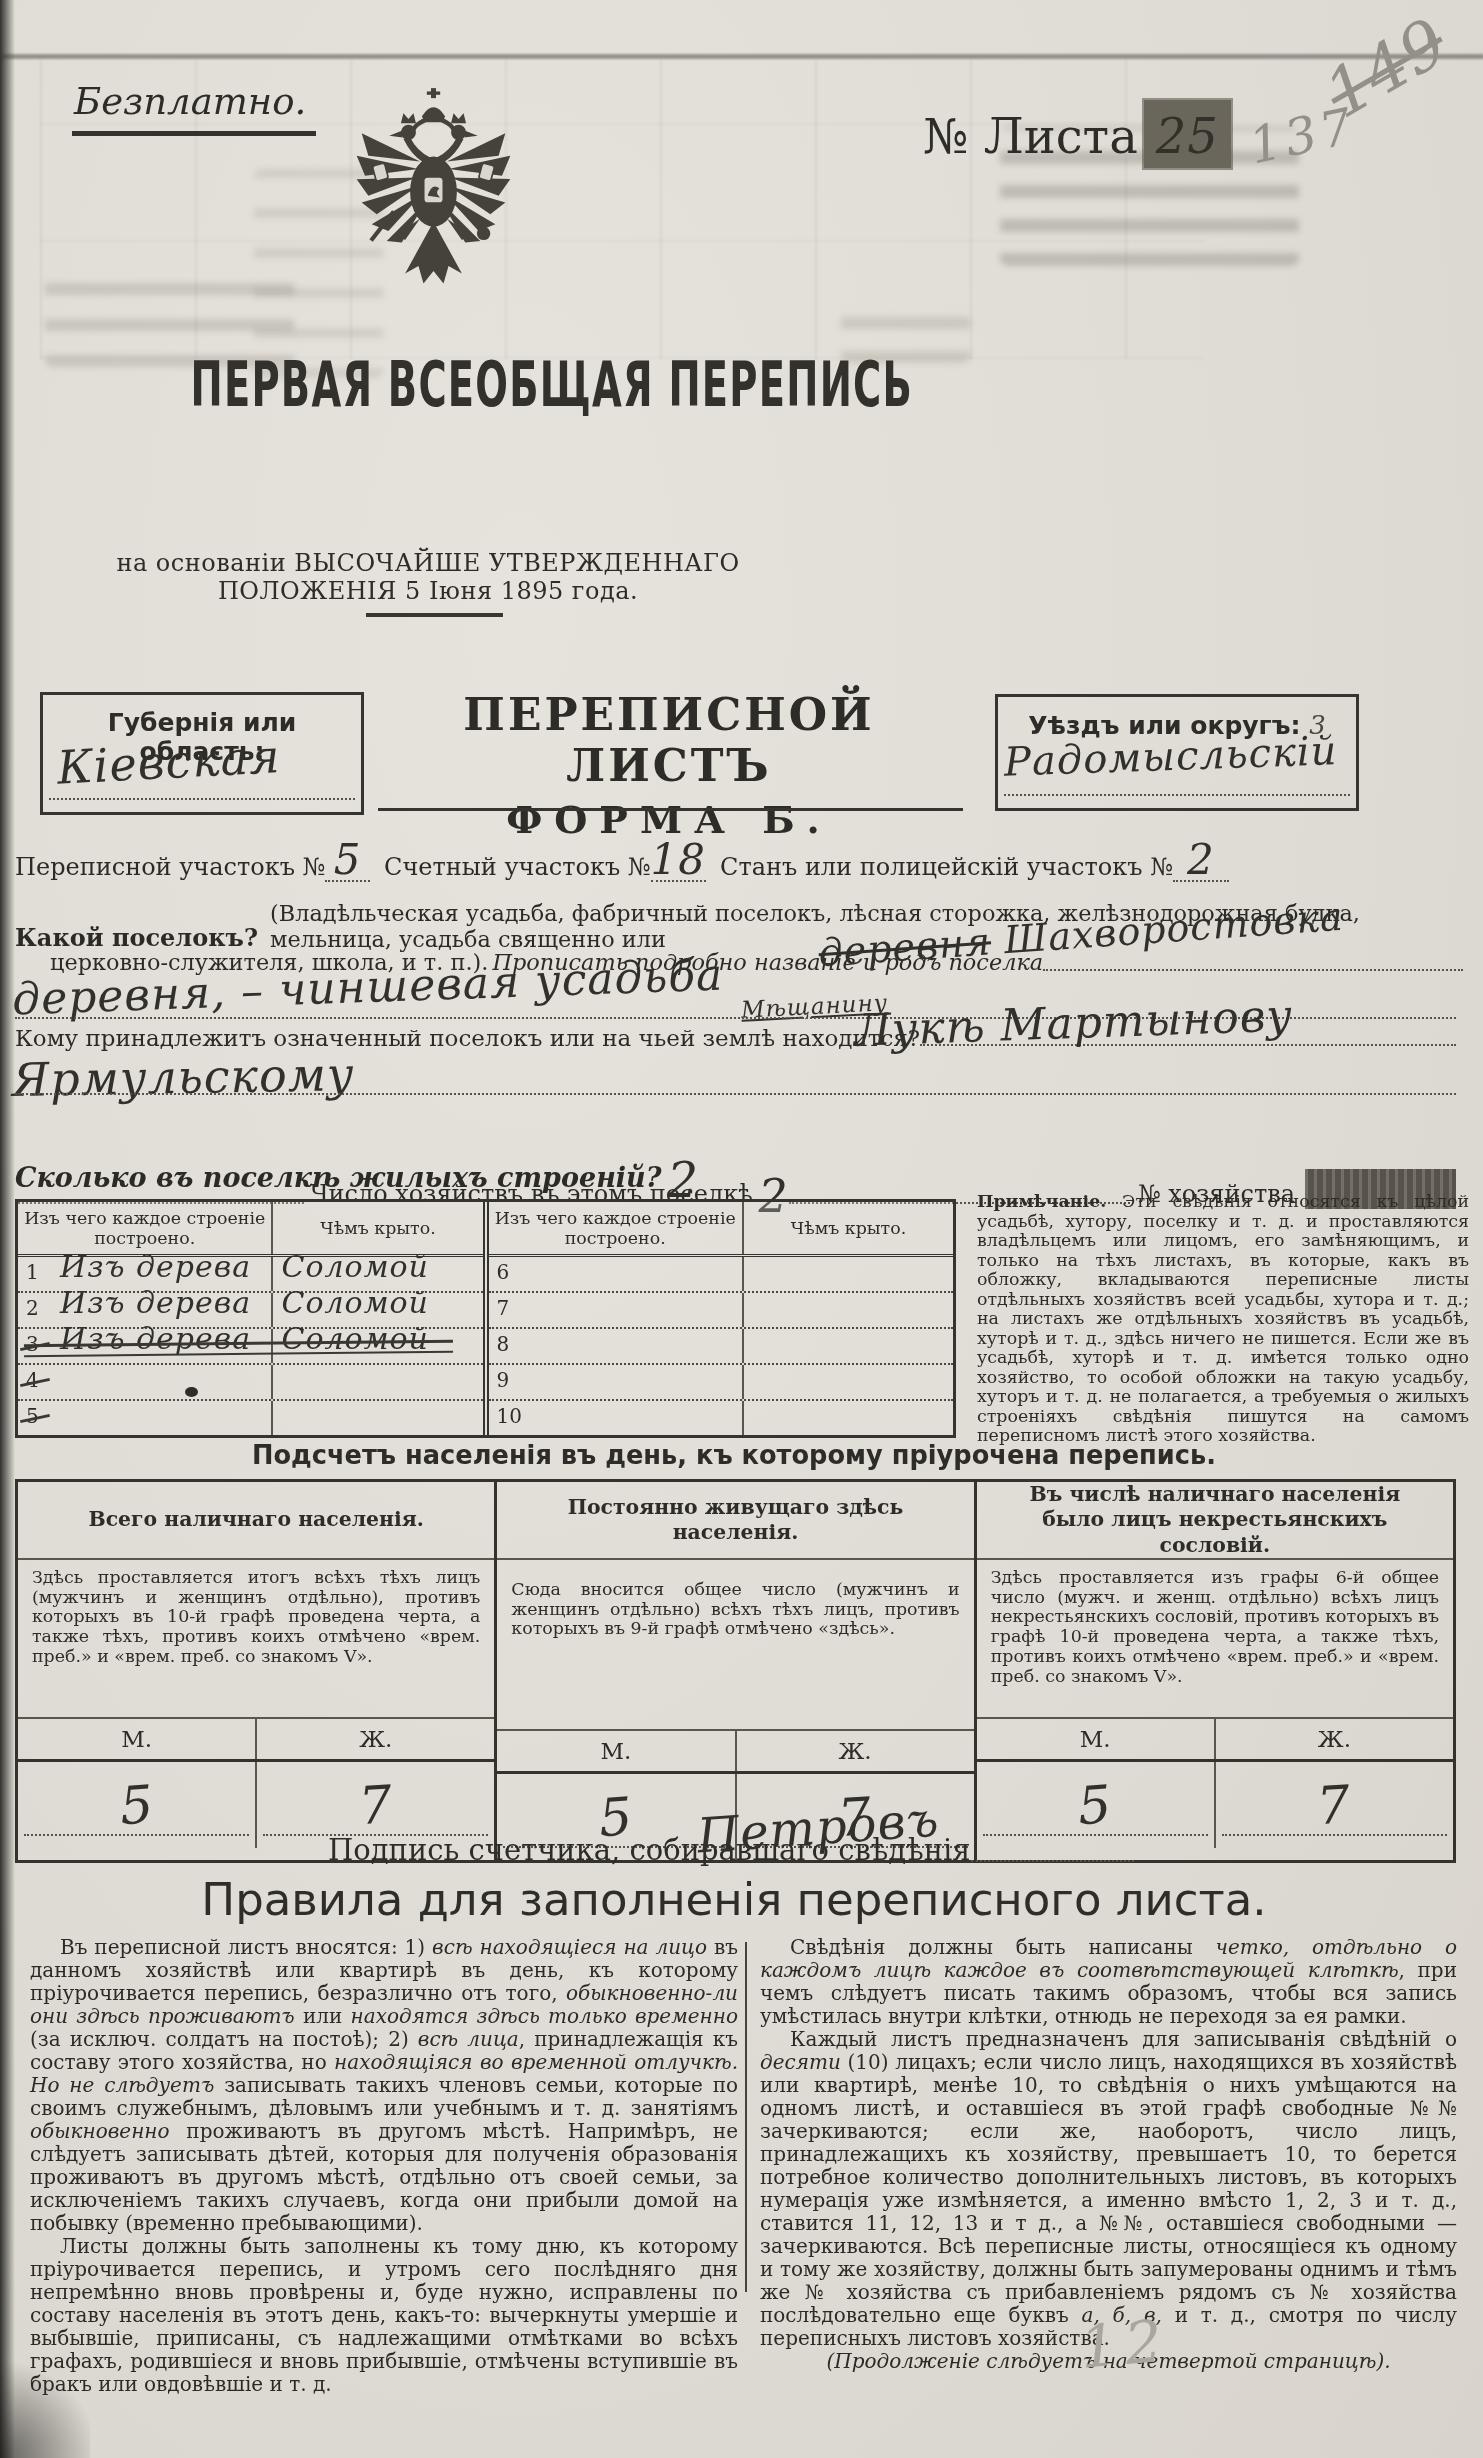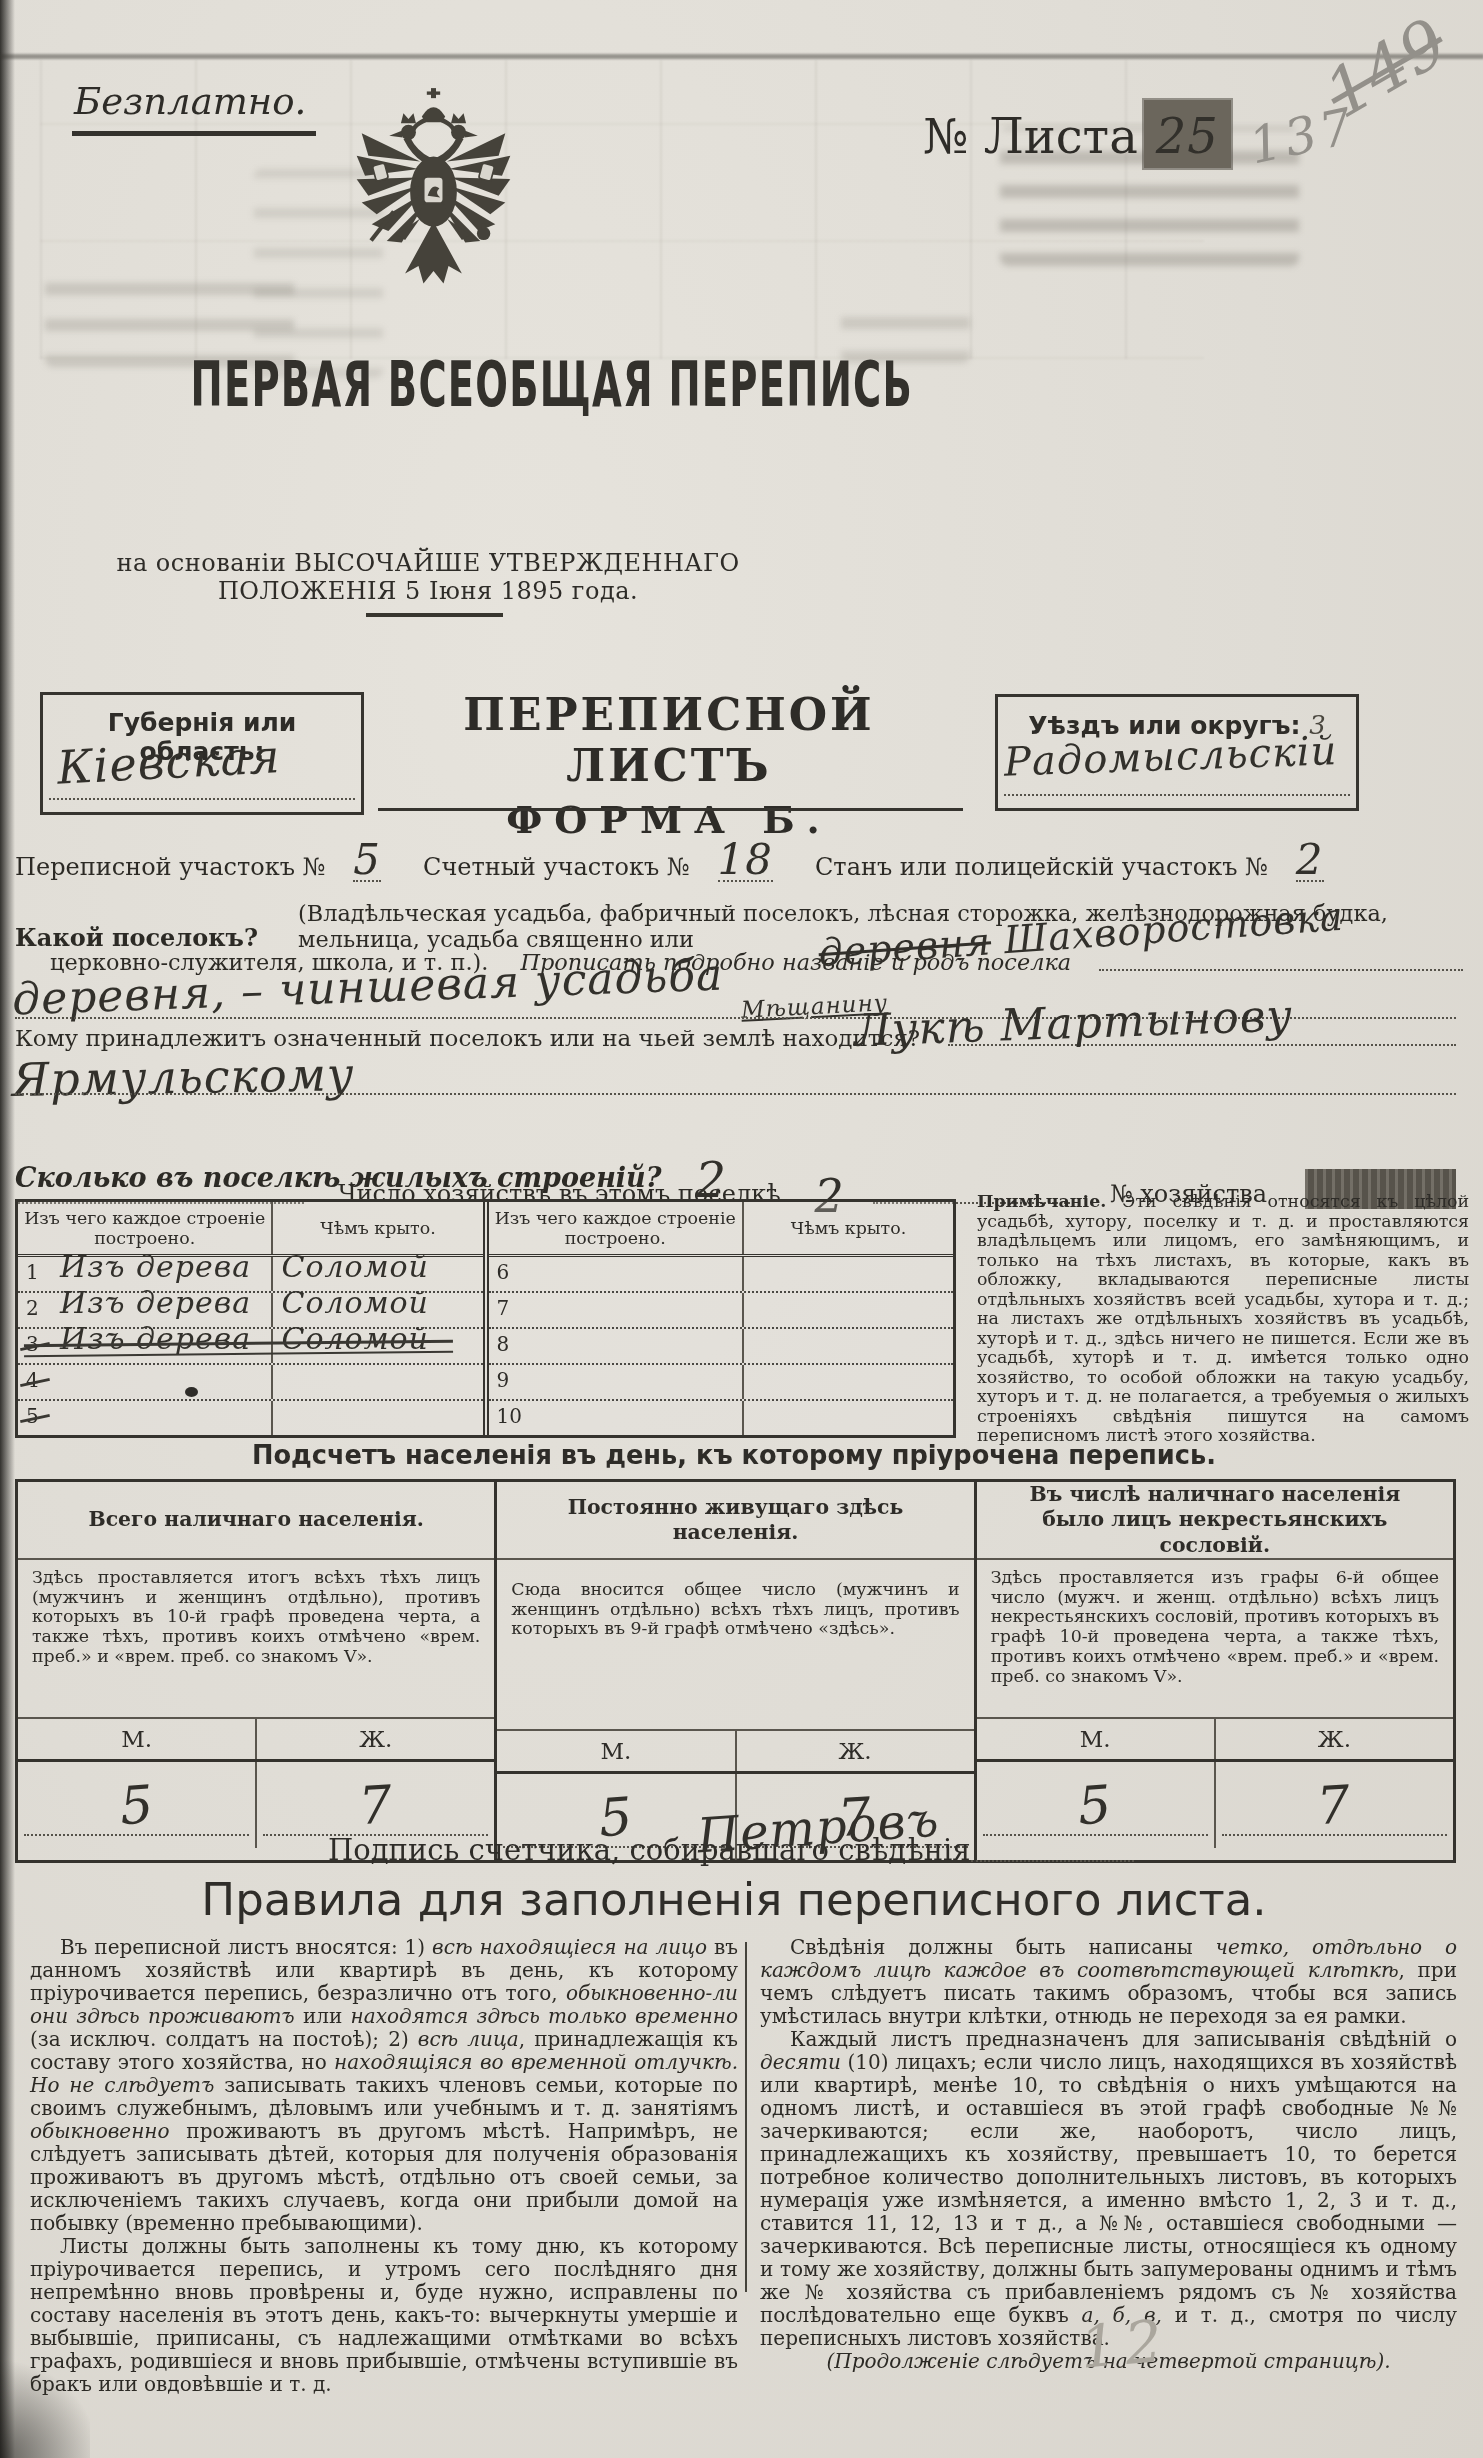--- a/index.html
+++ b/index.html
@@ -45,21 +45,21 @@
   .pbox-dots{position:absolute;left:6px;right:6px;bottom:12px;border-bottom:2px dotted #55524a;}
   .hand{font-family:"DejaVu Serif",serif;font-style:italic;color:#32302b;letter-spacing:1px;}
   .province-hand{position:absolute;left:14px;top:40px;font-size:46px;transform:rotate(-3deg);}
   .district-hand{position:absolute;left:6px;top:36px;font-size:40px;transform:rotate(-2deg);white-space:nowrap;}
   .stray-hand{font-size:26px;font-weight:normal;font-family:"DejaVu Serif",serif;font-style:italic;color:#4a473f;}
   .form-center{position:absolute;left:378px;top:689px;width:582px;text-align:center;}
   .form-title{font-weight:bold;font-size:44px;letter-spacing:3px;}
   .form-subtitle{margin-top:6px;font-weight:bold;font-size:38px;letter-spacing:12px;}
   .center-underline{position:absolute;left:378px;top:808px;width:585px;height:3px;background:#36342f;}
   
-  .fline{position:absolute;display:flex;align-items:flex-end;font-size:24px;color:#2c2a25;gap:28px;}
+  .fline{position:absolute;display:flex;align-items:flex-end;font-size:24px;color:#2c2a25;}
   .fline .lbl{white-space:nowrap;line-height:1.15;}
   .dots{border-bottom:2px dotted #55524a;height:4px;margin-bottom:5px;}
   .grow{flex:1;}
   .uline{display:inline-block;border-bottom:2px dotted #55524a;text-align:center;}
   .hand-num{font-size:42px;line-height:.55;display:inline-block;}
   .small-note{font-size:22.4px;}
   .ital{font-style:italic;}
   .struckword{text-decoration:line-through;text-decoration-thickness:3px;}
   .hand-abs{position:absolute;white-space:nowrap;}
   .redacted{display:inline-block;width:151px;height:40px;margin:0 0 0 10px;background:#57534b;

